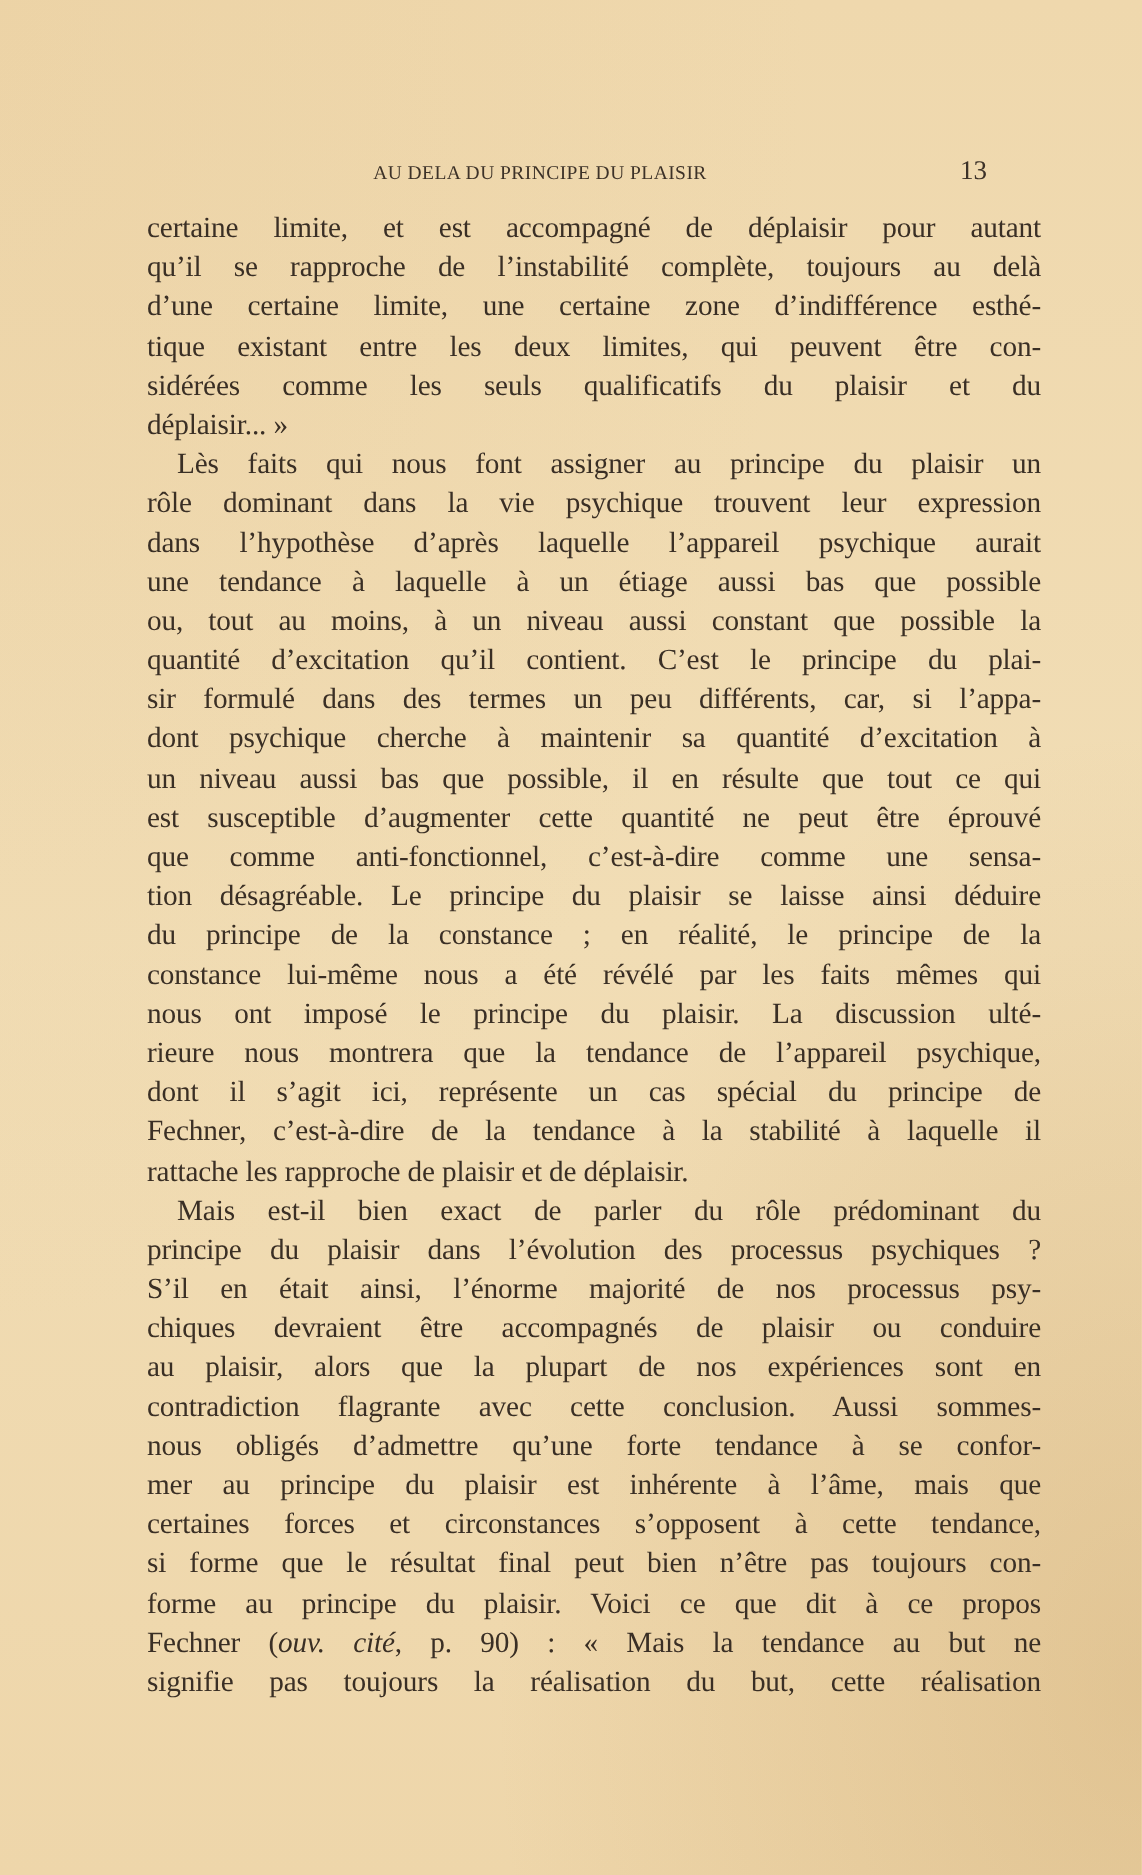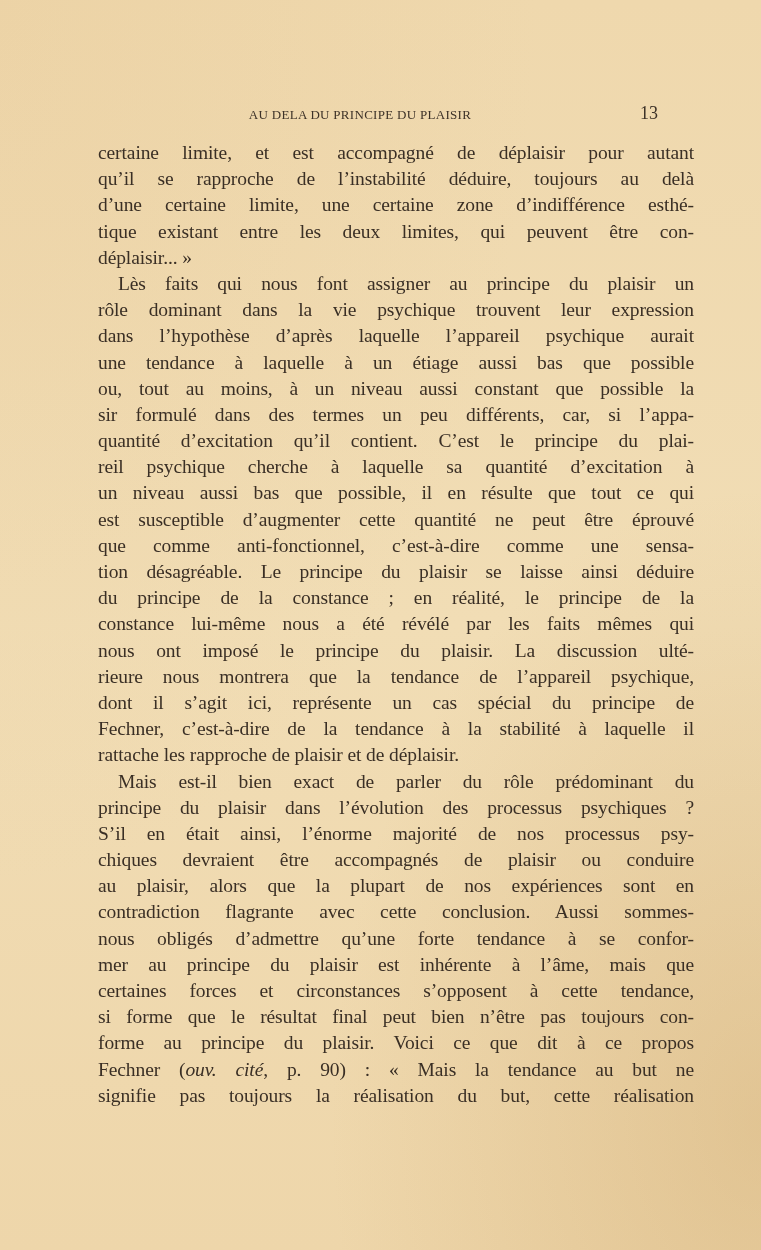--- a/index.html
+++ b/index.html
@@ -86,32 +86,33 @@
 <body>
 
 <div class="page">
   <div class="running-head">
     <span class="running-title">AU DELA DU PRINCIPE DU PLAISIR</span>
     <span class="page-number">13</span>
   </div>
 
   <div class="body-text">
     <span class="line">certaine limite, et est accompagné de déplaisir pour autant</span>
-    <span class="line">qu’il se rapproche de l’instabilité déduire, toujours au delà</span>
+    <span class="line">qu’il se rapproche de l’instabilité complète, toujours au delà</span>
     <span class="line">d’une certaine limite, une certaine zone d’indifférence esthé-</span>
     <span class="line">tique existant entre les deux limites, qui peuvent être con-</span>
+    <span class="line">sidérées comme les seuls qualificatifs du plaisir et du</span>
     <span class="line last">déplaisir... »</span>
     <span class="line indent">Lès faits qui nous font assigner au principe du plaisir un</span>
     <span class="line">rôle dominant dans la vie psychique trouvent leur expression</span>
     <span class="line">dans l’hypothèse d’après laquelle l’appareil psychique aurait</span>
     <span class="line">une tendance à laquelle à un étiage aussi bas que possible</span>
     <span class="line">ou, tout au moins, à un niveau aussi constant que possible la</span>
+    <span class="line">quantité d’excitation qu’il contient. C’est le principe du plai-</span>
     <span class="line">sir formulé dans des termes un peu différents, car, si l’appa-</span>
-    <span class="line">quantité d’excitation qu’il contient. C’est le principe du plai-</span>
-    <span class="line">reil psychique cherche à laquelle sa quantité d’excitation à</span>
+    <span class="line">dont psychique cherche à maintenir sa quantité d’excitation à</span>
     <span class="line">un niveau aussi bas que possible, il en résulte que tout ce qui</span>
     <span class="line">est susceptible d’augmenter cette quantité ne peut être éprouvé</span>
     <span class="line">que comme anti-fonctionnel, c’est-à-dire comme une sensa-</span>
     <span class="line">tion désagréable. Le principe du plaisir se laisse ainsi déduire</span>
     <span class="line">du principe de la constance ; en réalité, le principe de la</span>
     <span class="line">constance lui-même nous a été révélé par les faits mêmes qui</span>
     <span class="line">nous ont imposé le principe du plaisir. La discussion ulté-</span>
     <span class="line">rieure nous montrera que la tendance de l’appareil psychique,</span>
     <span class="line">dont il s’agit ici, représente un cas spécial du principe de</span>
     <span class="line">Fechner, c’est-à-dire de la tendance à la stabilité à laquelle il</span>

